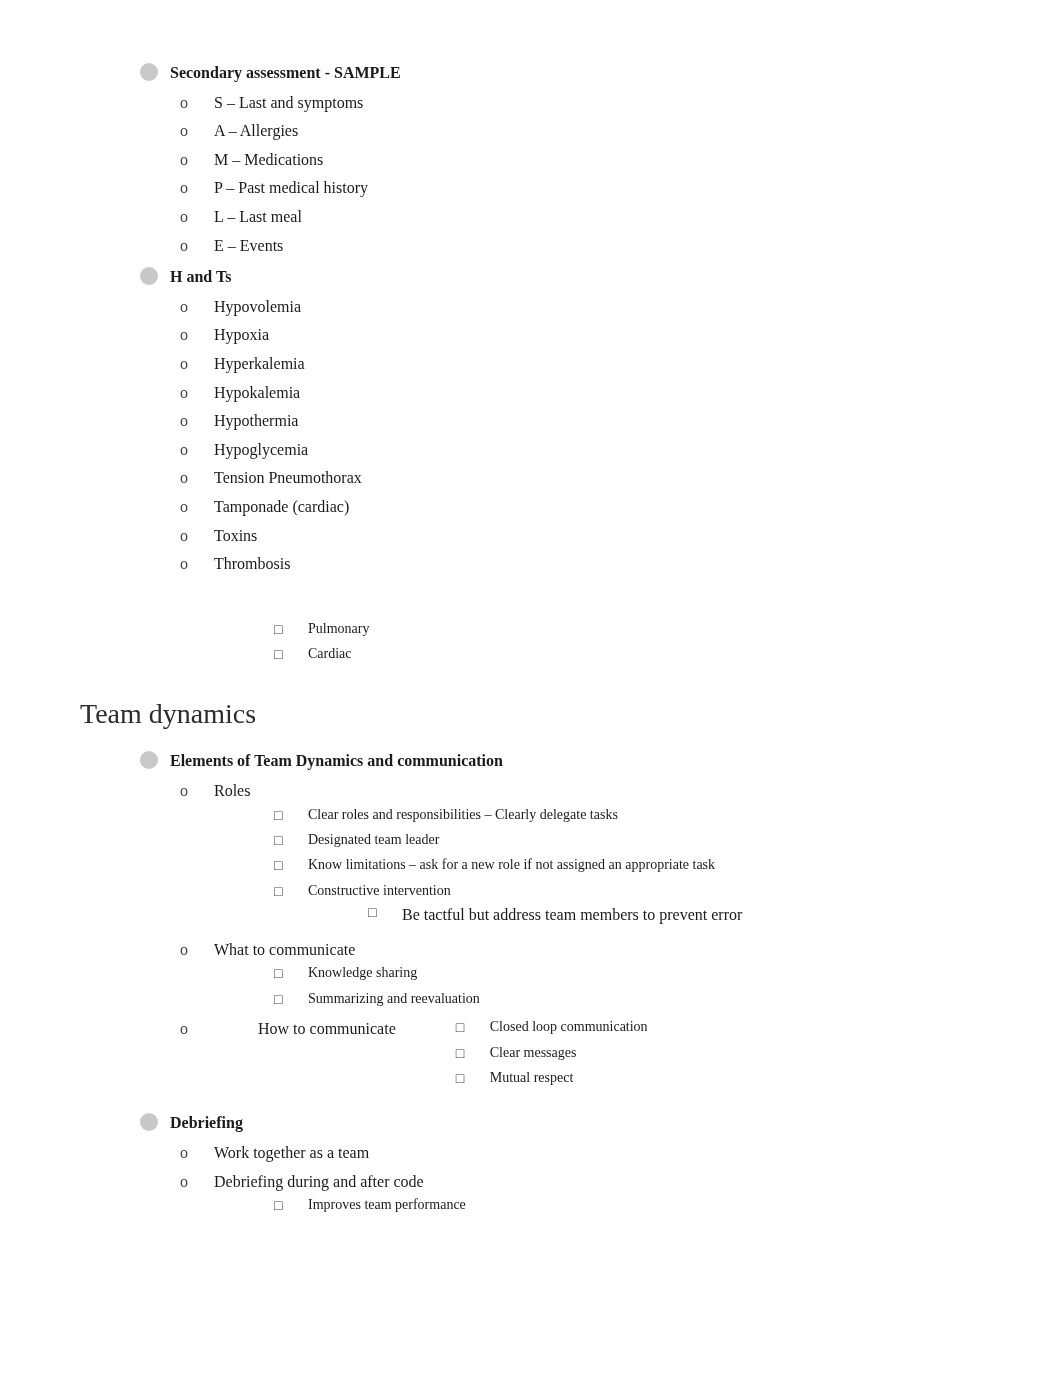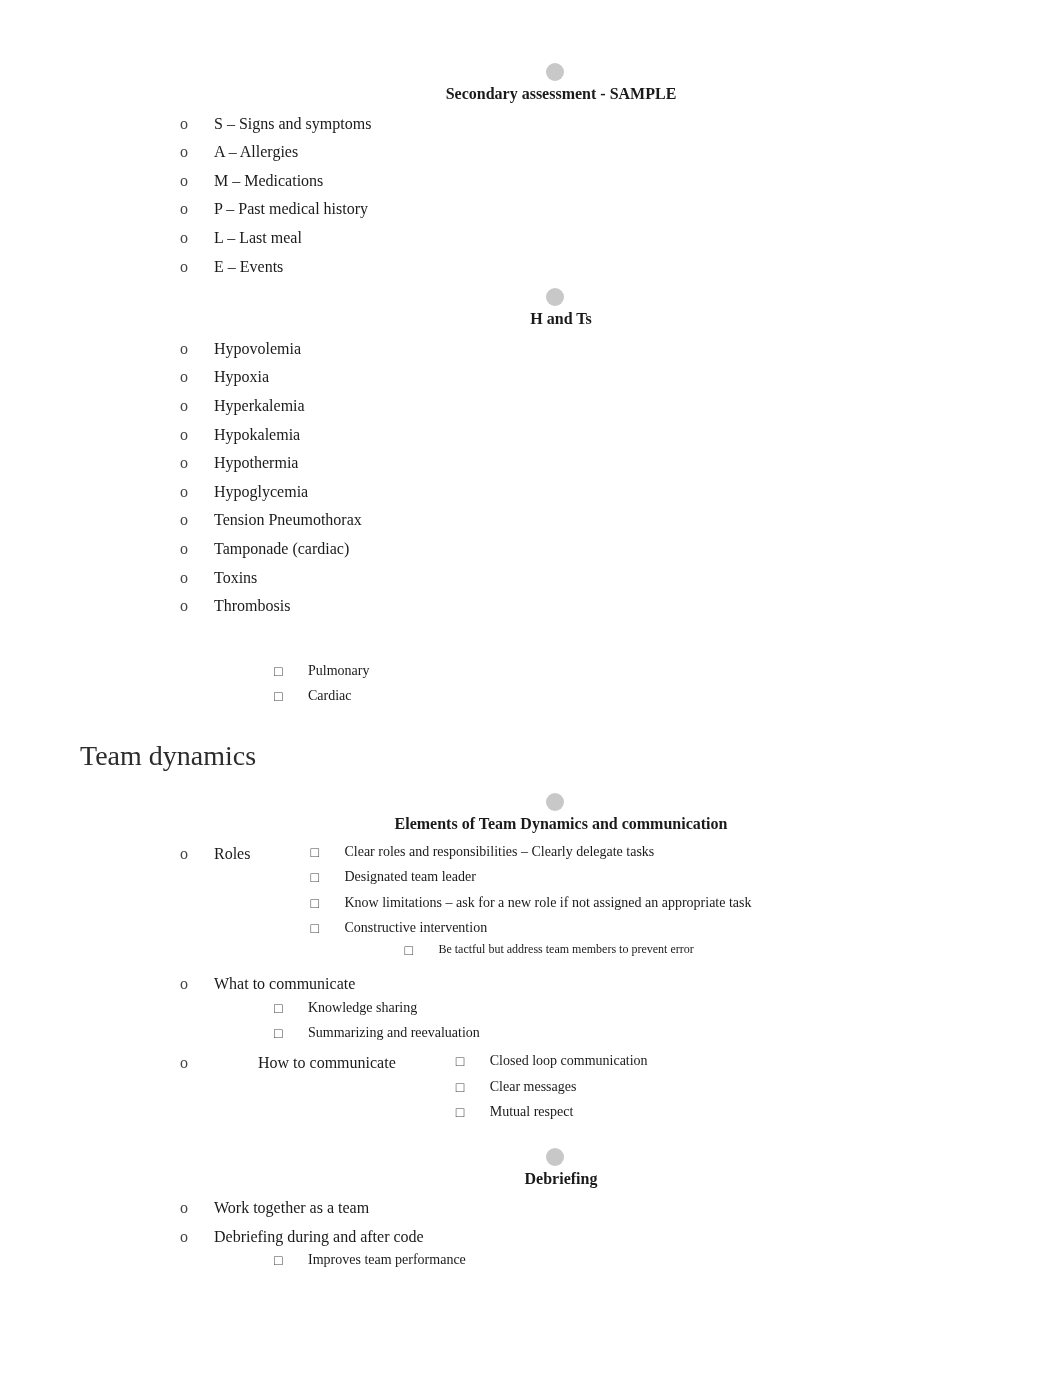--- a/index.html
+++ b/index.html
@@ -22,25 +22,24 @@
       font-size: 28px;
       font-weight: 400;
       color: #2c2c2c;
       margin-top: 30px;
       margin-bottom: 18px;
       border-bottom: none;
     }
 
     .bullet-l1 {
       display: flex;
-      align-items: center;
+      align-items: flex-start;
       margin-bottom: 4px;
       padding-left: 60px;
       position: relative;
-      flex-direction: column;
     }
 
     .bullet-l1-marker {
       width: 18px;
       height: 18px;
       background-color: #c8c8c8;
       border-radius: 50%;
       margin-right: 12px;
       margin-top: 3px;
       flex-shrink: 0;
@@ -113,36 +112,36 @@
     }
 
     .list-l4-marker {
       font-size: 14px;
       color: #444;
       margin-right: 12px;
       min-width: 22px;
     }
 
     .list-l4-text {
-      font-size: 12px;
+      font-size: 16px;
       line-height: 1.6;
     }
   </style>
 </head>
 <body>
 
 <div>
   <div class="bullet-l1">
     <div class="bullet-l1-marker"></div>
     <span class="bullet-l1-text">Secondary assessment - SAMPLE</span>
   </div>
   <div class="list-l2">
     <div class="list-l2-item">
       <span class="list-l2-marker">o</span>
-      <span class="list-l2-text">S – Signs and symptoms</span>
+      <span class="list-l2-text">S – Last and symptoms</span>
     </div>
     <div class="list-l2-item">
       <span class="list-l2-marker">o</span>
       <span class="list-l2-text">A – Allergies</span>
     </div>
     <div class="list-l2-item">
       <span class="list-l2-marker">o</span>
       <span class="list-l2-text">M – Medications</span>
     </div>
     <div class="list-l2-item">
@@ -225,21 +224,21 @@
 
 <div>
   <div class="bullet-l1">
     <div class="bullet-l1-marker"></div>
     <span class="bullet-l1-text">Elements of Team Dynamics and communication</span>
   </div>
   <div class="list-l2">
 
     <div class="list-l2-item">
       <span class="list-l2-marker">o</span>
-      <div style="display: flex; flex-direction: row;">
+      <div style="display: flex; flex-direction: column;">
         <span class="list-l2-text">Roles</span>
         <div class="list-l3">
           <div class="list-l3-item">
             <span class="list-l3-marker">□</span>
             <span class="list-l3-text">Clear roles and responsibilities – Clearly delegate tasks</span>
           </div>
           <div class="list-l3-item">
             <span class="list-l3-marker">□</span>
             <span class="list-l3-text">Designated team leader</span>
           </div>

